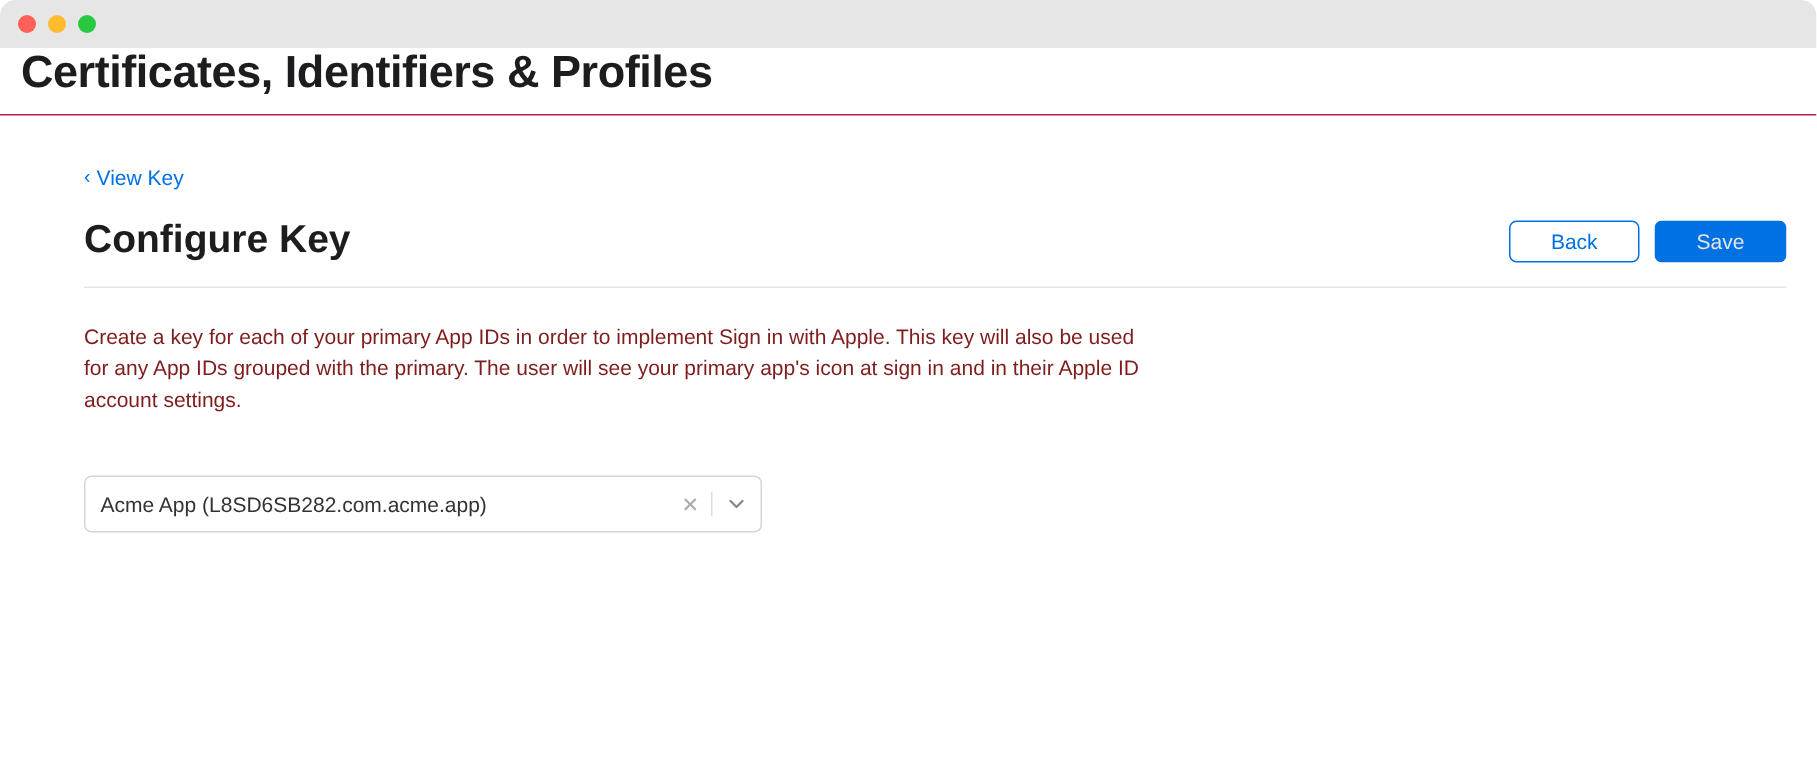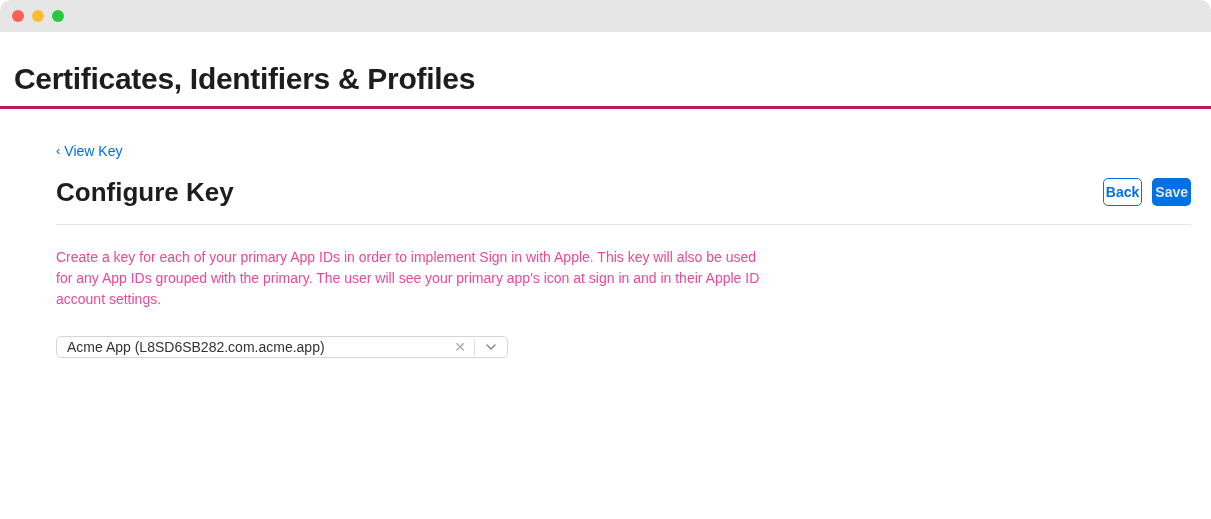--- a/index.html
+++ b/index.html
@@ -27,22 +27,22 @@
     }
     .traffic-light {
       width: 12px;
       height: 12px;
       border-radius: 50%;
     }
     .tl-red { background: #ff5f57; }
     .tl-yellow { background: #febc2e; }
     .tl-green { background: #28c840; }
     .page-title-bar {
-      padding: 30px 14px 10px 14px;
-      border-bottom: 3px solid #be185d;
+      padding: 0 14px 10px 14px;
+      border-bottom: 1px solid #be185d;
     }
     .page-title {
       font-size: 30px;
       font-weight: 700;
       color: #1d1d1f;
       letter-spacing: -0.3px;
     }
     .content {
       padding: 32px 20px 20px 56px;
     }
@@ -53,60 +53,60 @@
       display: inline-flex;
       align-items: center;
       gap: 4px;
       margin-bottom: 18px;
     }
     .back-link .chev {
       font-size: 13px;
     }
     .header-row {
       display: flex;
-      align-items: center;
+      align-items: flex-end;
       justify-content: space-between;
       border-bottom: 1px solid #e6e6e6;
       padding-bottom: 16px;
       margin-bottom: 22px;
       padding-right: 0;
       gap: 32px;
     }
     .section-title {
       font-size: 26px;
       font-weight: 700;
       color: #1d1d1f;
     }
     .btn-group {
       display: flex;
       gap: 10px;
     }
     .btn {
       font-size: 14px;
-      padding: 5px 2px;
+      padding: 5px 27px;
       border-radius: 5px;
       cursor: pointer;
       border: 1px solid transparent;
-      font-weight: 700;
+      font-weight: 400;
     }
     .btn-secondary {
       background: #fff;
       color: #0071e3;
       border: 1px solid #0071e3;
     }
     .btn-primary {
       background: #0071e3;
       color: #e5e5e5;
     }
     .desc {
       font-size: 14px;
-      color: #ec4899;
+      color: #7f1d1d;
       line-height: 1.5;
       max-width: 705px;
-      margin-bottom: 26px;
+      margin-bottom: 40px;
     }
     .field-row {
       display: flex;
       align-items: center;
       max-width: 510px;
       margin-bottom: 10px;
     }
     .field-label {
       font-size: 14px;
       color: #333;
@@ -114,21 +114,21 @@
     }
     .field-count {
       font-size: 14px;
       color: #555;
     }
     .select-wrap {
       display: flex;
       align-items: center;
       border: 1px solid #d6d6d6;
       border-radius: 5px;
-      height: 22px;
+      height: 38px;
       width: 452px;
       padding: 0 10px;
       margin-bottom: 34px;
     }
     .select-value {
       flex: 1;
       font-size: 14px;
       color: #333;
     }
     .select-clear {

